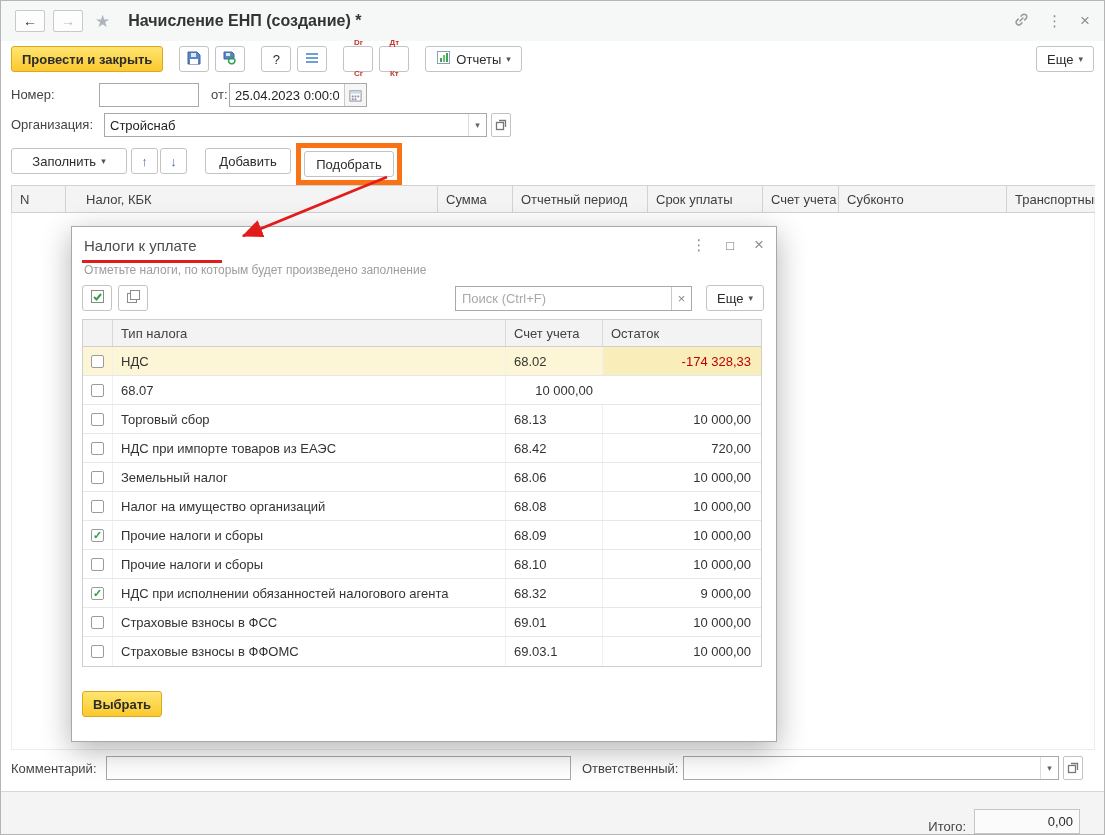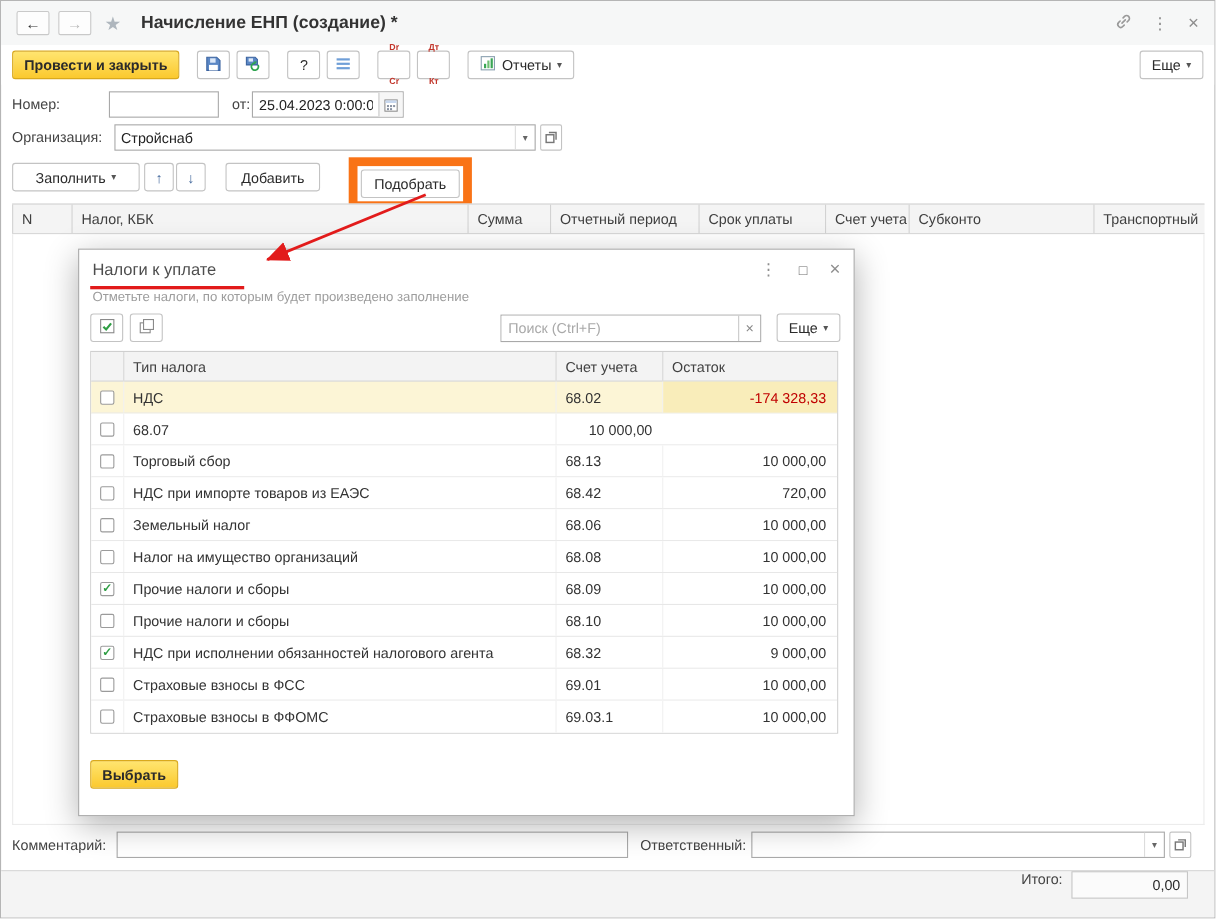--- a/index.html
+++ b/index.html
@@ -38,28 +38,28 @@
   .lbl-date   { top:86px; left:210px; }  .fld-date   { top:82px; left:228px; width:138px; }
   .lbl-org    { top:116px; left:10px; }  .fld-org    { top:112px; left:103px; width:383px; }
   .btn-org-open { top:112px; left:490px; }
 
   
   .cmd { position:absolute; top:147px; height:26px; }
   .cmd-fill { left:10px; width:116px; }
   .cmd-up   { left:130px; width:27px; color:#44699c; font-weight:700; }
   .cmd-down { left:159px; width:27px; color:#44699c; font-weight:700; }
   .cmd-add  { left:204px; width:86px; }
-  .red-box { position:absolute; top:142px; left:295px; border:8px solid #f97316; padding:3px; background:#fff;margin-left:21px; }
+  .red-box { position:absolute; top:142px; left:295px; border:5px solid #f97316; padding:3px; background:#fff; }
   .cmd-pick { width:90px; height:26px; }
 
   
   .mt-header { position:absolute; top:184px; left:10px; right:9px; display:flex; height:28px; background:#f4f4f4; border-top:1px solid #d2d2d2; border-bottom:1px solid #d2d2d2; }
   .mt-cell { display:flex; align-items:center; padding:0 8px; border-right:1px solid #d2d2d2; color:#3f3f3f; overflow:hidden; white-space:nowrap; }
   .mt-cell:first-child { border-left:1px solid #d2d2d2; }
-  .mt-cell:nth-child(1){width:55px;} .mt-cell:nth-child(2){width:360px;}
+  .mt-cell:nth-child(1){width:55px;} .mt-cell:nth-child(2){width:360px;margin-left:12px;}
   .mt-cell:nth-child(3){width:75px;} .mt-cell:nth-child(4){width:135px;}
   .mt-cell:nth-child(5){width:115px;} .mt-cell:nth-child(6){width:76px;}
   .mt-cell:nth-child(7){width:168px;} .mt-cell:nth-child(8){flex:1; border-right:none;}
   .mt-body { position:absolute; top:212px; left:10px; right:9px; height:537px; background:#fff; border:1px solid #ececec; border-top:none; }
 
   
   .dialog { position:absolute; left:70px; top:225px; width:706px; height:516px; background:#fff; border:1px solid #a8a8a8; box-shadow:0 8px 28px rgba(0,0,0,.3); z-index:10; }
   .dlg-titlebar { height:36px; display:flex; align-items:center; padding:0 12px; position:relative; }
   .dlg-title { font-size:15px; color:#4d4d4d; }
   .dlg-controls { margin-left:auto; display:flex; align-items:center; gap:20px; color:#6e6e6e; }
@@ -85,21 +85,21 @@
   .cb { width:13px; height:13px; border:1px solid #9b9b9b; border-radius:2px; background:#fff; display:flex; align-items:center; justify-content:center; font-size:11px; font-weight:700; color:#2f9e44; line-height:1; cursor:pointer; }
   .drow.selected { background:#fcf5d6; }
   .drow.selected .c-bal { background:#f9edba; }
   .neg { color:#c00000; }
   .btn-select { margin:24px 0 0 10px;text-align:right; }
 
   
   .lbl-comment { top:760px; left:10px; }   .fld-comment { top:755px; left:105px; width:465px; }
   .lbl-resp { top:760px; left:581px; }     .fld-resp { top:755px; left:682px; width:376px; }
   .btn-resp-open { top:755px; left:1062px; }
-  .footer-strip { position:absolute; left:0; right:0; bottom:0; height:43px; background:#f4f4f4; border-top:1px solid #d7d7d7; display:flex; align-items:flex-start; justify-content:flex-end; gap:8px; padding-right:24px; }
+  .footer-strip { position:absolute; left:0; right:0; bottom:0; height:43px; background:#f4f4f4; border-top:1px solid #d7d7d7; display:flex; align-items:flex-end; justify-content:flex-end; gap:8px; padding-right:24px; }
   .total-label { color:#444; }
   .total-field { width:106px; height:25px; border:1px solid #c6c6c6; background:#fbfbfb; display:flex; align-items:center; justify-content:flex-end; padding:0 6px; }
 
   
   .overlay { position:absolute; left:0; top:0; z-index:30; pointer-events:none; }
 </style>
 </head>
 <body>
 
 <div class="app">

